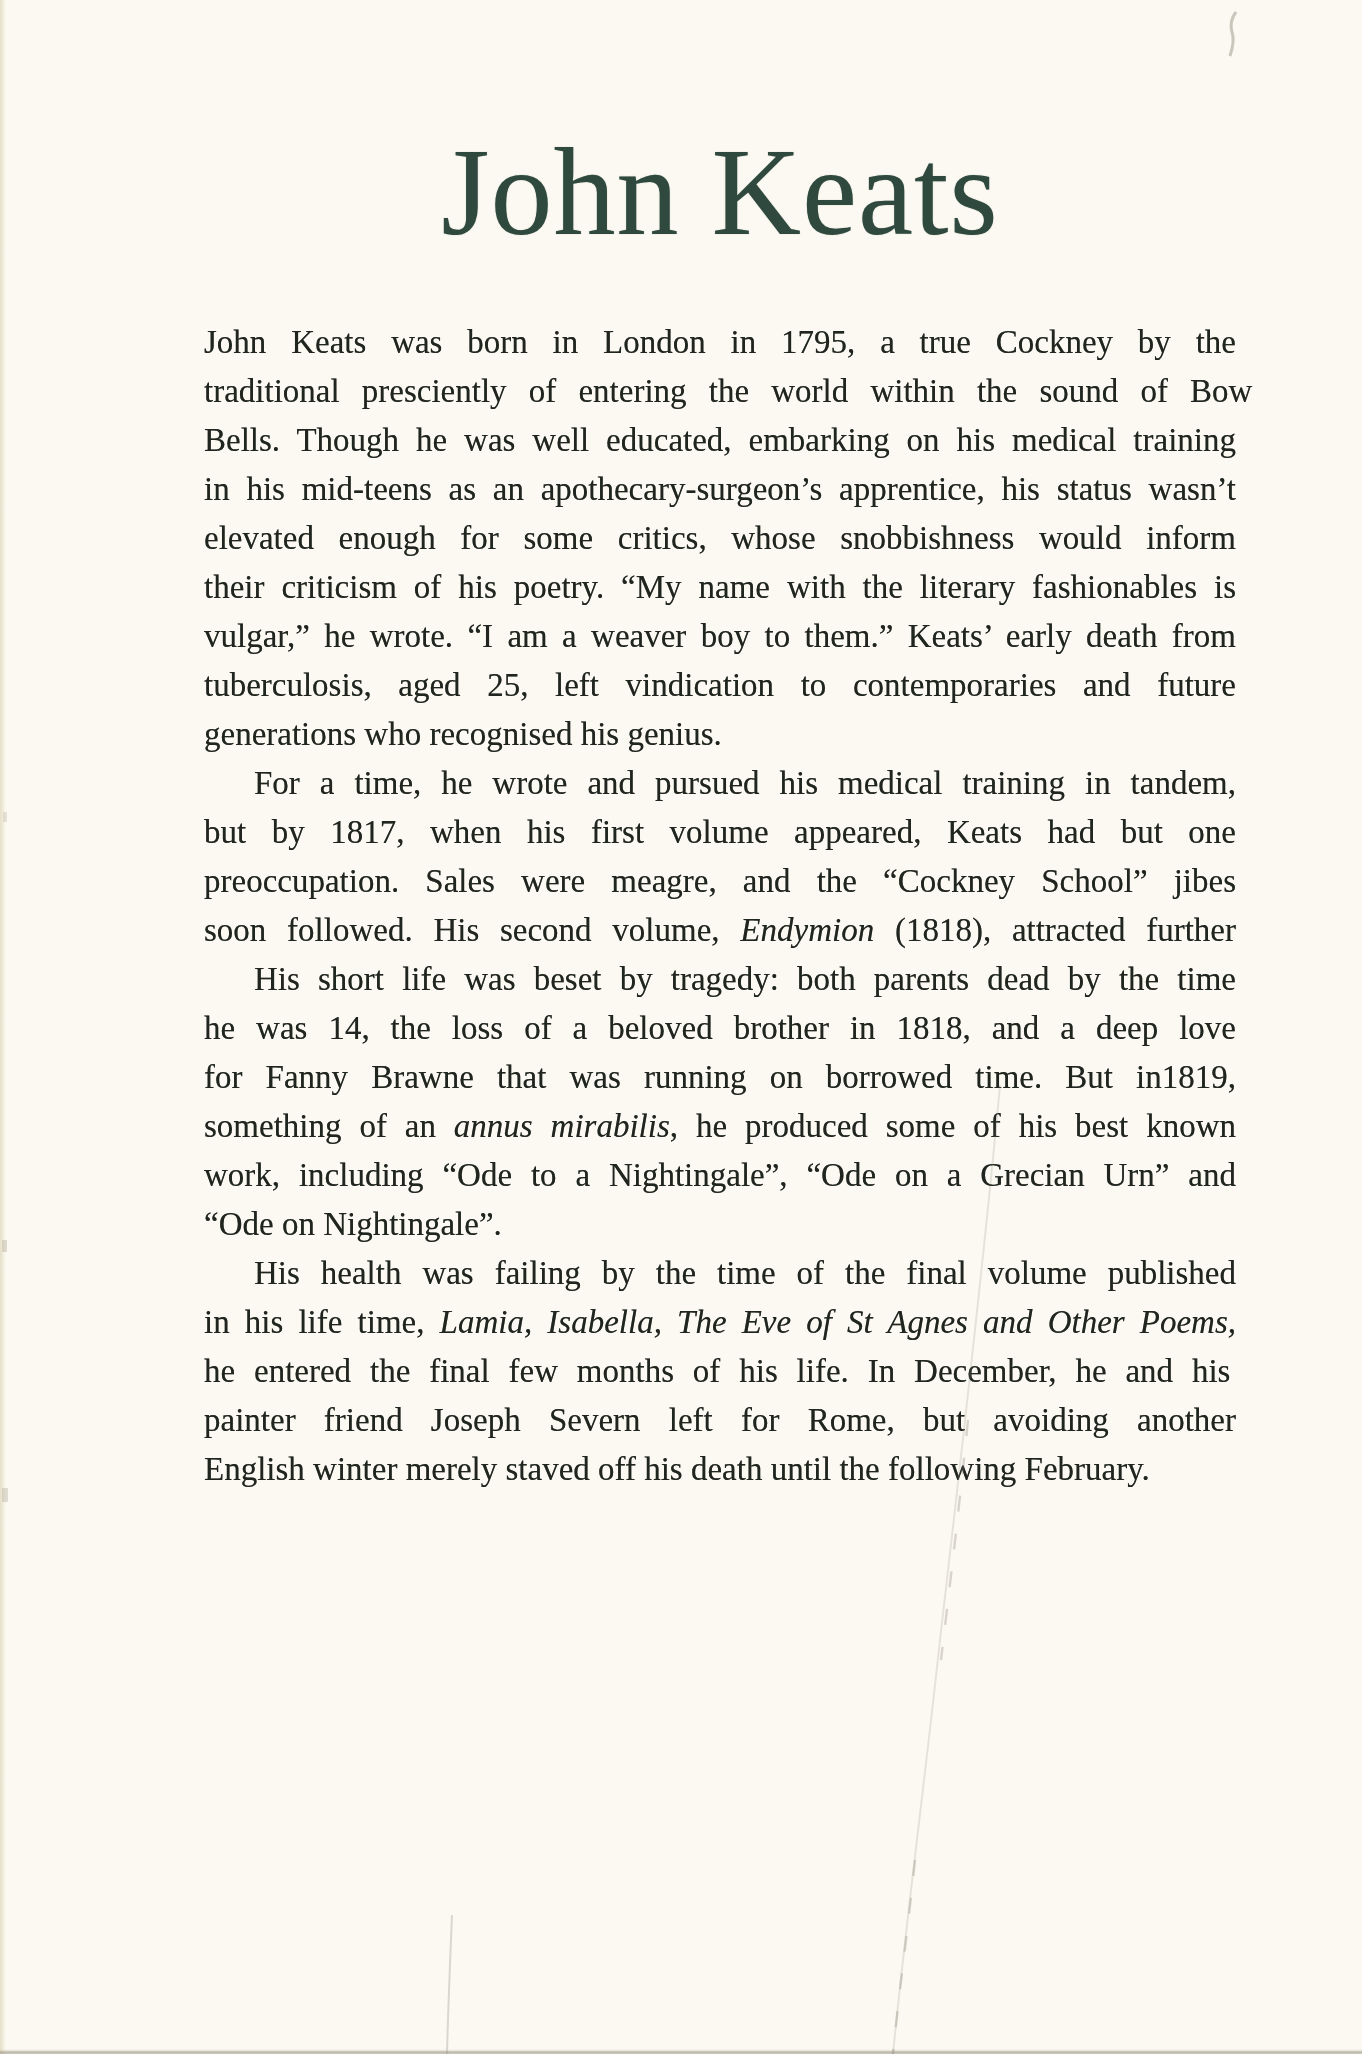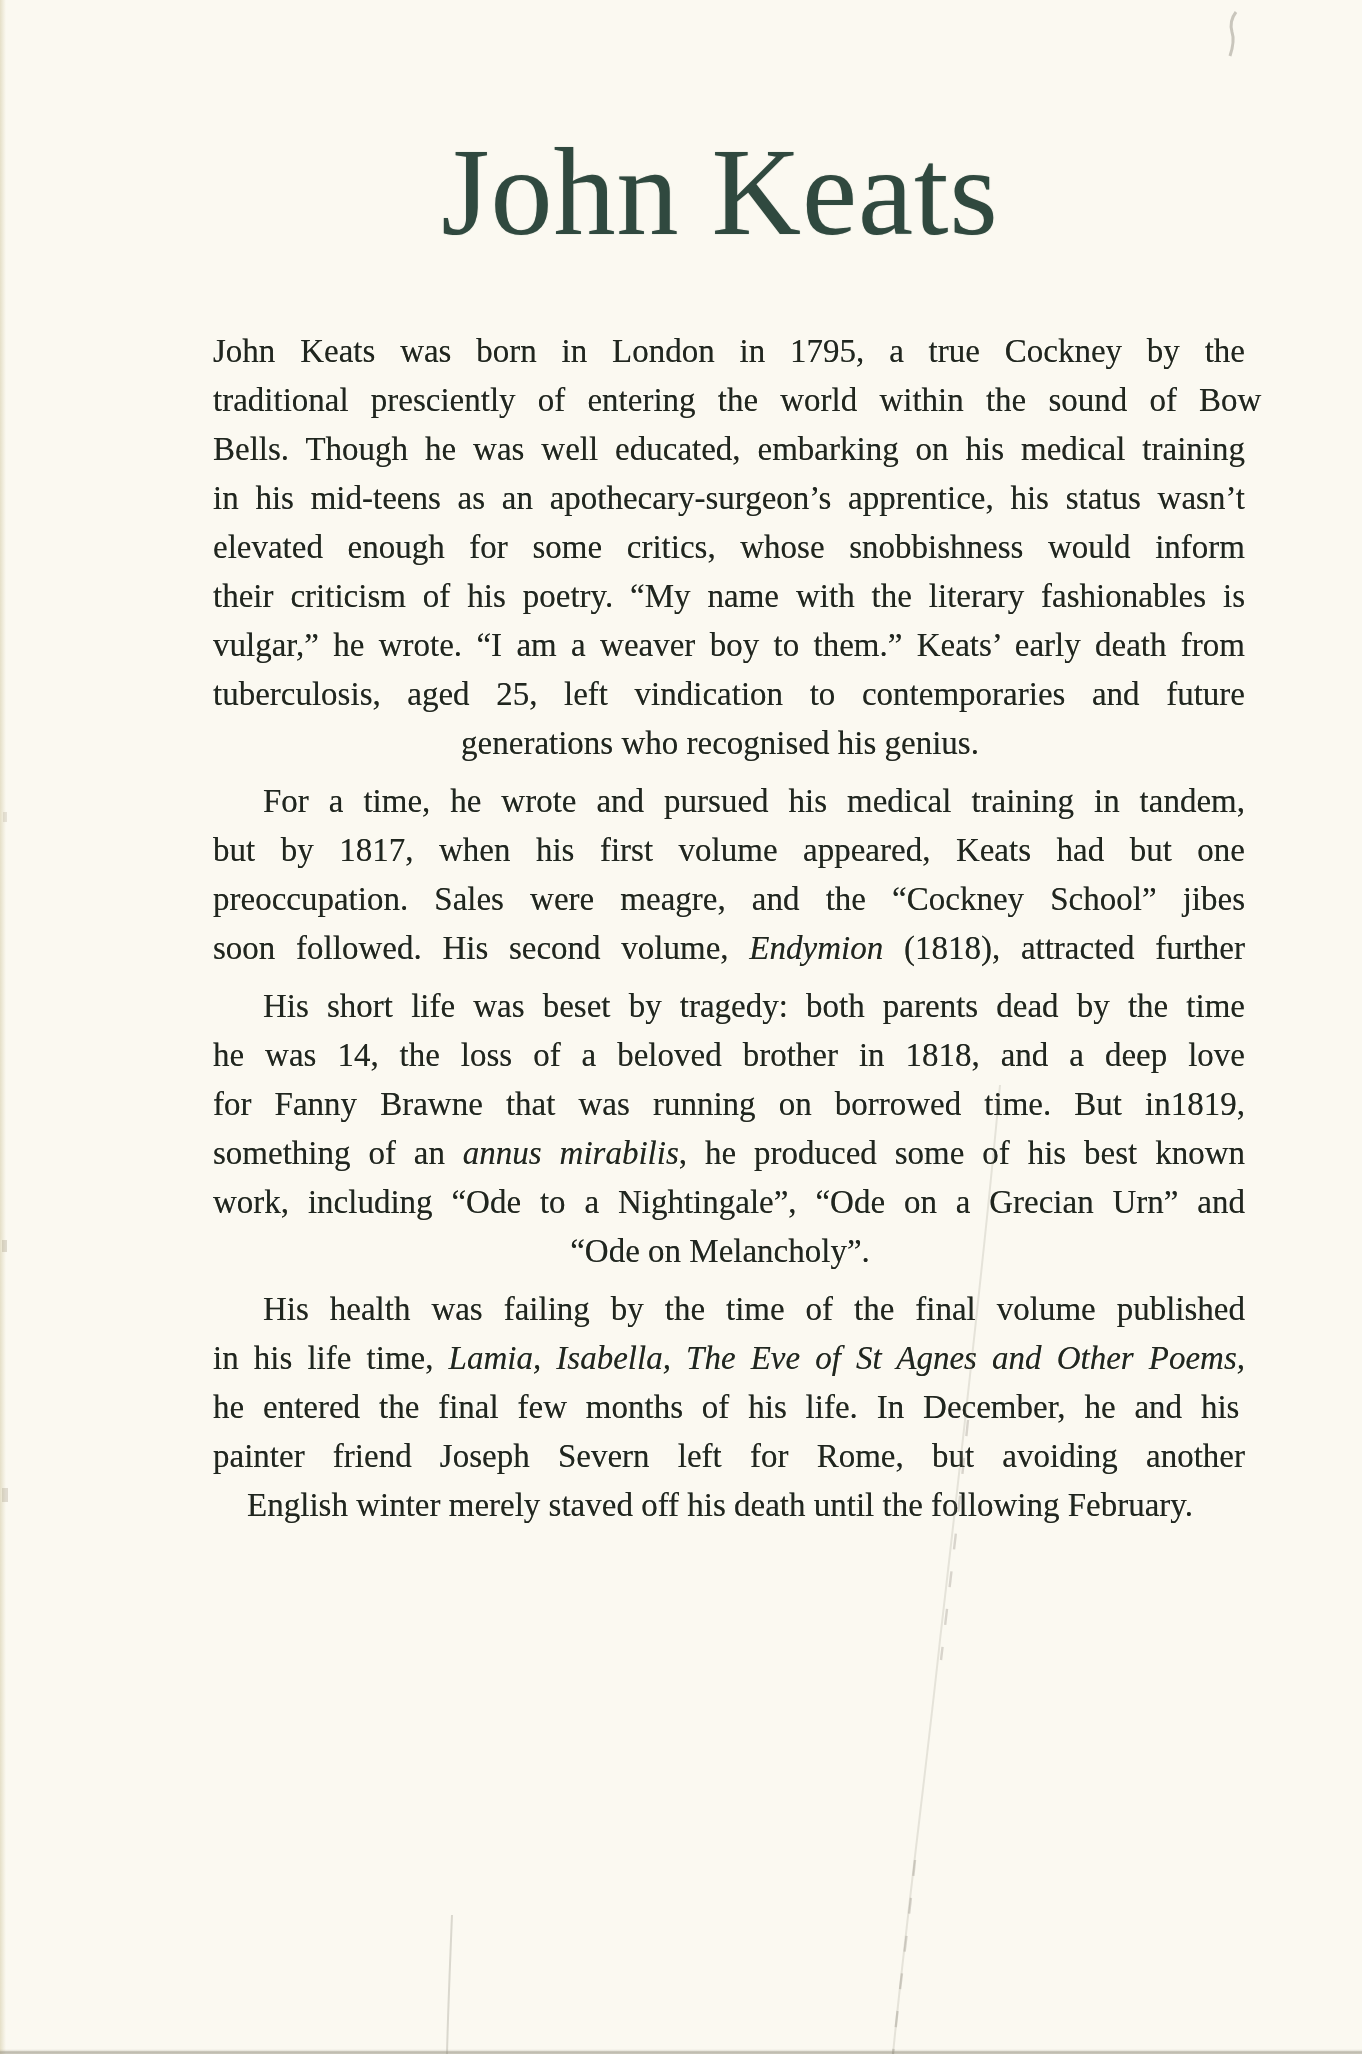--- a/index.html
+++ b/index.html
@@ -47,21 +47,21 @@
   }
   .article-body {
     position: absolute;
     left: 204px;
     top: 318px;
     width: 1032px;
     font-size: 33px;
     color: var(--ink, #20261f);
     text-shadow: 0 0 0.4px rgba(32,38,31,0.55);
   }
-  .paragraph { margin: 9px; text-align: center; }
+  .paragraph { margin: 0; }
   .text-line {
     height: 49px;
     line-height: 49px;
     white-space: nowrap;
     overflow: visible;
   }
   .fit { display: inline-block; white-space: nowrap; }
   .ind { display: inline-block; width: 50px; }
   .it { font-style: italic; }
   .artifacts {
@@ -96,21 +96,21 @@
         <div class="text-line" style="word-spacing: 17.2514px;"><span class="fit"><span>but by 1817, when his first volume appeared, Keats had but one</span></span></div>
         <div class="text-line" style="word-spacing: 17.8945px;"><span class="fit"><span>preoccupation. Sales were meagre, and the “Cockney School” jibes</span></span></div>
         <div class="text-line" style="word-spacing: 12.4961px;"><span class="fit"><span>soon followed. His second volume, </span><span class="it">Endymion</span><span> (1818), attracted further</span></span></div>
       </div>
       <div class="paragraph">
         <div class="text-line" style="word-spacing: 9.89193px;"><span class="fit"><span class="ind"></span><span>His short life was beset by tragedy: both parents dead by the time</span></span></div>
         <div class="text-line" style="word-spacing: 12.7065px;"><span class="fit"><span>he was 14, the loss of a beloved brother in 1818, and a deep love</span></span></div>
         <div class="text-line" style="word-spacing: 14.8469px;"><span class="fit"><span>for Fanny Brawne that was running on borrowed time. But in1819,</span></span></div>
         <div class="text-line" style="word-spacing: 9.65767px;"><span class="fit"><span>something of an </span><span class="it">annus mirabilis</span><span>, he produced some of his best known</span></span></div>
         <div class="text-line" style="word-spacing: 10.5966px;"><span class="fit"><span>work, including “Ode to a Nightingale”, “Ode on a Grecian Urn” and</span></span></div>
-        <div class="text-line para-end"><span class="fit"><span>“Ode on Melancholy”.</span></span></div>
+        <div class="text-line para-end"><span class="fit"><span>“Ode on Nightingale”.</span></span></div>
       </div>
       <div class="paragraph">
         <div class="text-line" style="word-spacing: 12.7045px;"><span class="fit"><span class="ind"></span><span>His health was failing by the time of the final volume published</span></span></div>
         <div class="text-line" style="word-spacing: 6.88101px;"><span class="fit"><span>in his life time, </span><span class="it">Lamia, Isabella, The Eve of St Agnes and Other Poems,</span></span></div>
         <div class="text-line" style="word-spacing: 10.6154px;"><span class="fit"><span>he entered the final few months of his life. In December, he and his</span></span></div>
         <div class="text-line" style="word-spacing: 19.9705px;"><span class="fit"><span>painter friend Joseph Severn left for Rome, but avoiding another</span></span></div>
         <div class="text-line para-end"><span class="fit"><span>English winter merely staved off his death until the following February.</span></span></div>
       </div>
     </div>
 

